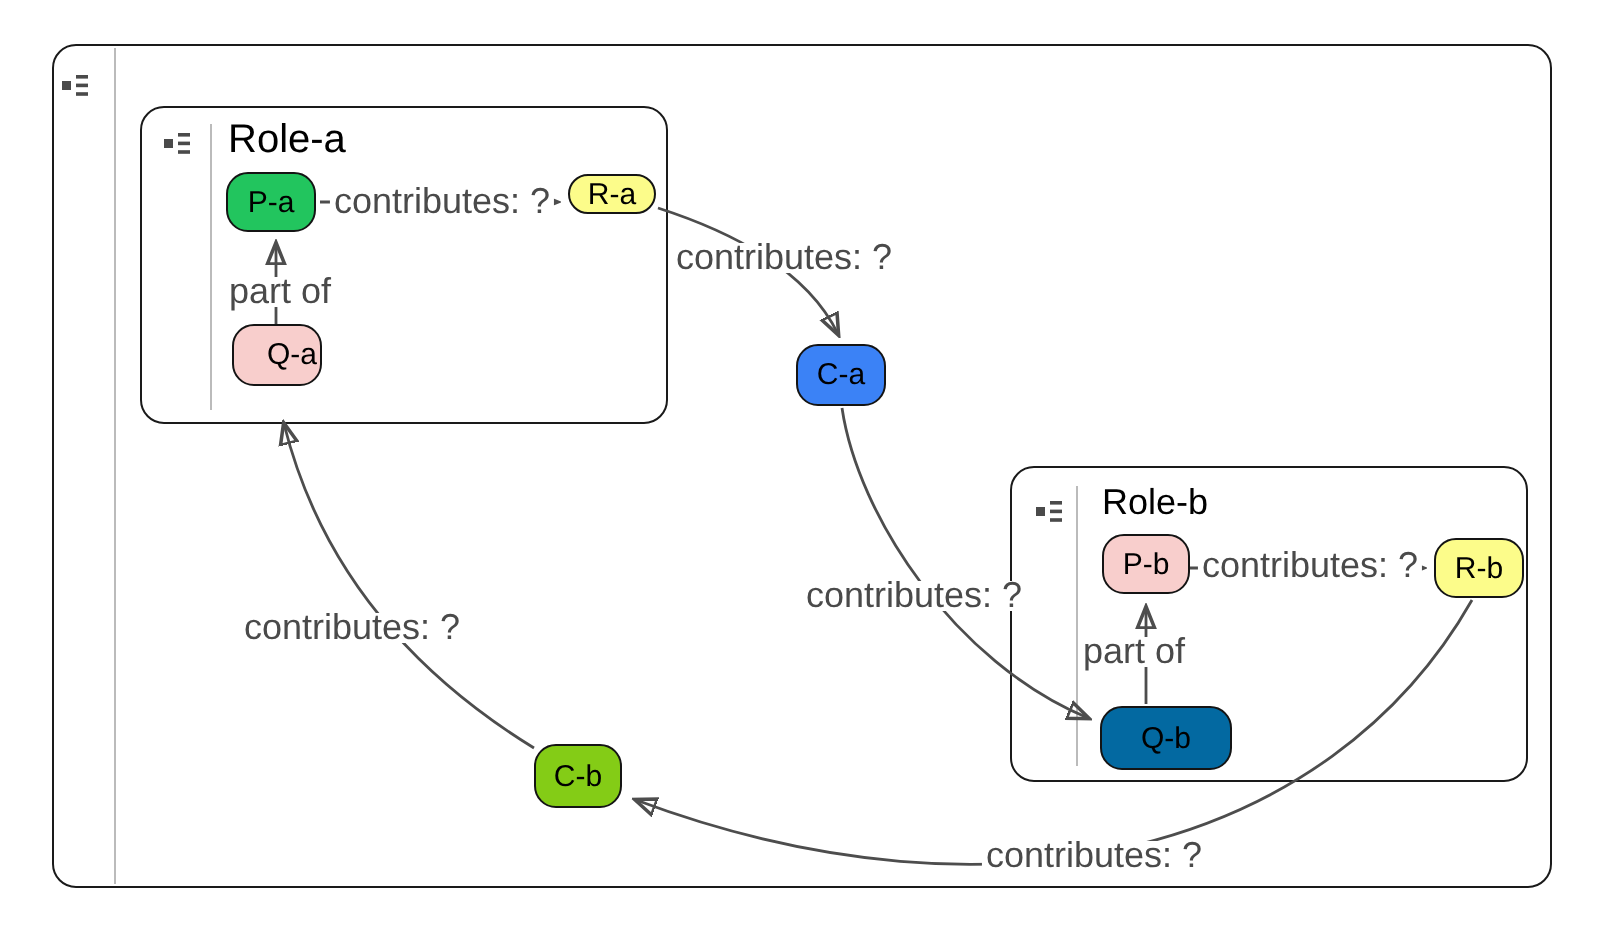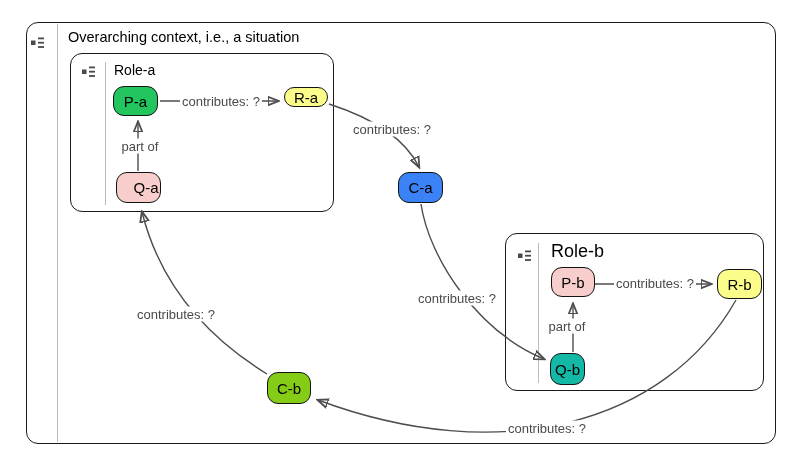--- a/index.html
+++ b/index.html
@@ -11,52 +11,51 @@
     position:absolute;background:#ffffff;border:1.6px solid #1a1a1a;border-radius:12px;
     box-sizing:border-box;z-index:1;
   }
   .cicon{position:absolute;width:13px;height:12px;z-index:2;}
   .divider{position:absolute;width:1px;background:#bbbbbb;z-index:2;}
   .gtitle{position:absolute;color:#000000;font-size:14.5px;line-height:17px;white-space:nowrap;z-index:2;}
   .edges{position:absolute;left:0;top:0;z-index:3;}
   .edges path, .edges line{fill:none;stroke:#4d4d4d;stroke-width:1.4;}
   .elabel{
     position:absolute;transform:translate(-50%,-50%);background:#ffffff;color:#4a4a4a;
-    font-size:13px;line-height:15px;white-space:nowrap;padding:0 2px;z-index:4;
+    font-size:18px;line-height:15px;white-space:nowrap;padding:0 2px;z-index:4;
   }
   .node{
     position:absolute;border:1.8px solid #141414;border-radius:11px;box-sizing:border-box;
     display:flex;align-items:center;justify-content:center;color:#000000;font-size:15px;
     z-index:5;
   }
 </style>
 </head>
 <body>
 
 <div class="canvas">
 
   <div class="container" style="left:26px;top:22px;width:750px;height:422px;"></div>
   <svg class="cicon" style="left:31px;top:37px;" viewBox="0 0 13 12">
     <rect x="0" y="3.5" width="4.5" height="4.5" fill="#4a4a4a"></rect>
     <rect x="7" y="0.5" width="6" height="1.8" fill="#4a4a4a"></rect>
     <rect x="7" y="4.8" width="6" height="1.8" fill="#4a4a4a"></rect>
     <rect x="7" y="9.1" width="6" height="1.8" fill="#4a4a4a"></rect>
   </svg>
   <div class="divider" style="left:57px;top:24px;height:418px;"></div>
-  <div class="gtitle" style="left:68px;top:29px;">Overarching context, i.e., a situation</div>
 
   <div class="container" style="left:70px;top:53px;width:264px;height:159px;"></div>
   <svg class="cicon" style="left:82px;top:66px;" viewBox="0 0 13 12">
     <rect x="0" y="3.5" width="4.5" height="4.5" fill="#4a4a4a"></rect>
     <rect x="7" y="0.5" width="6" height="1.8" fill="#4a4a4a"></rect>
     <rect x="7" y="4.8" width="6" height="1.8" fill="#4a4a4a"></rect>
     <rect x="7" y="9.1" width="6" height="1.8" fill="#4a4a4a"></rect>
   </svg>
   <div class="divider" style="left:105px;top:62px;height:143px;"></div>
-  <div class="gtitle" style="left:114px;top:62px;font-size:14px;">Role-a</div>
+  <div class="gtitle" style="left:114px;top:62px;font-size:20px;">Role-a</div>
 
   <div class="container" style="left:505px;top:233px;width:259px;height:158px;"></div>
   <svg class="cicon" style="left:518px;top:250px;" viewBox="0 0 13 12">
     <rect x="0" y="3.5" width="4.5" height="4.5" fill="#4a4a4a"></rect>
     <rect x="7" y="0.5" width="6" height="1.8" fill="#4a4a4a"></rect>
     <rect x="7" y="4.8" width="6" height="1.8" fill="#4a4a4a"></rect>
     <rect x="7" y="9.1" width="6" height="1.8" fill="#4a4a4a"></rect>
   </svg>
   <div class="divider" style="left:538px;top:243px;height:140px;"></div>
   <div class="gtitle" style="left:551px;top:243px;font-size:18px;">Role-b</div>
@@ -81,20 +80,20 @@
   <div class="elabel" style="left:140px;top:146px;">part of</div>
   <div class="elabel" style="left:392px;top:129px;">contributes: ?</div>
   <div class="elabel" style="left:457px;top:298px;">contributes: ?</div>
   <div class="elabel" style="left:655px;top:283px;">contributes: ?</div>
   <div class="elabel" style="left:567px;top:326px;">part of</div>
   <div class="elabel" style="left:547px;top:428px;">contributes: ?</div>
   <div class="elabel" style="left:176px;top:314px;">contributes: ?</div>
 
   <div class="node" style="left: 113px; top: 86px; width: 45px; height: 30px; background: #22c55e;">P-a</div>
   <div class="node" style="left: 284px; top: 87px; width: 44px; height: 20px; background: rgb(252, 252, 138);">R-a</div>
-  <div class="node" style="left: 116px; top: 172px; width: 45px; height: 31px; background: rgb(248, 206, 204); padding-left: 15px;">Q-a</div>
+  <div class="node" style="left: 116px; top: 162px; width: 45px; height: 31px; background: rgb(248, 206, 204); padding-left: 15px;">Q-a</div>
   <div class="node" style="left: 398px; top: 172px; width: 45px; height: 31px; background: #3b82f6;">C-a</div>
   <div class="node" style="left: 551px; top: 267px; width: 44px; height: 30px; background: rgb(248, 206, 204);">P-b</div>
   <div class="node" style="left: 717px; top: 269px; width: 45px; height: 30px; background: rgb(252, 252, 138); text-align: center;">R-b</div>
-  <div class="node" style="left: 550px; top: 353px; width: 35px; height: 32px; background: #14b8a6; text-align: right;">Q-b</div>
+  <div class="node" style="left: 550px; top: 353px; width: 66px; height: 32px; background: #0369a1; text-align: right;">Q-b</div>
   <div class="node" style="left: 267px; top: 372px; width: 44px; height: 32px; background: #84cc16;">C-b</div>
 
 </div>
 
 </body></html>

